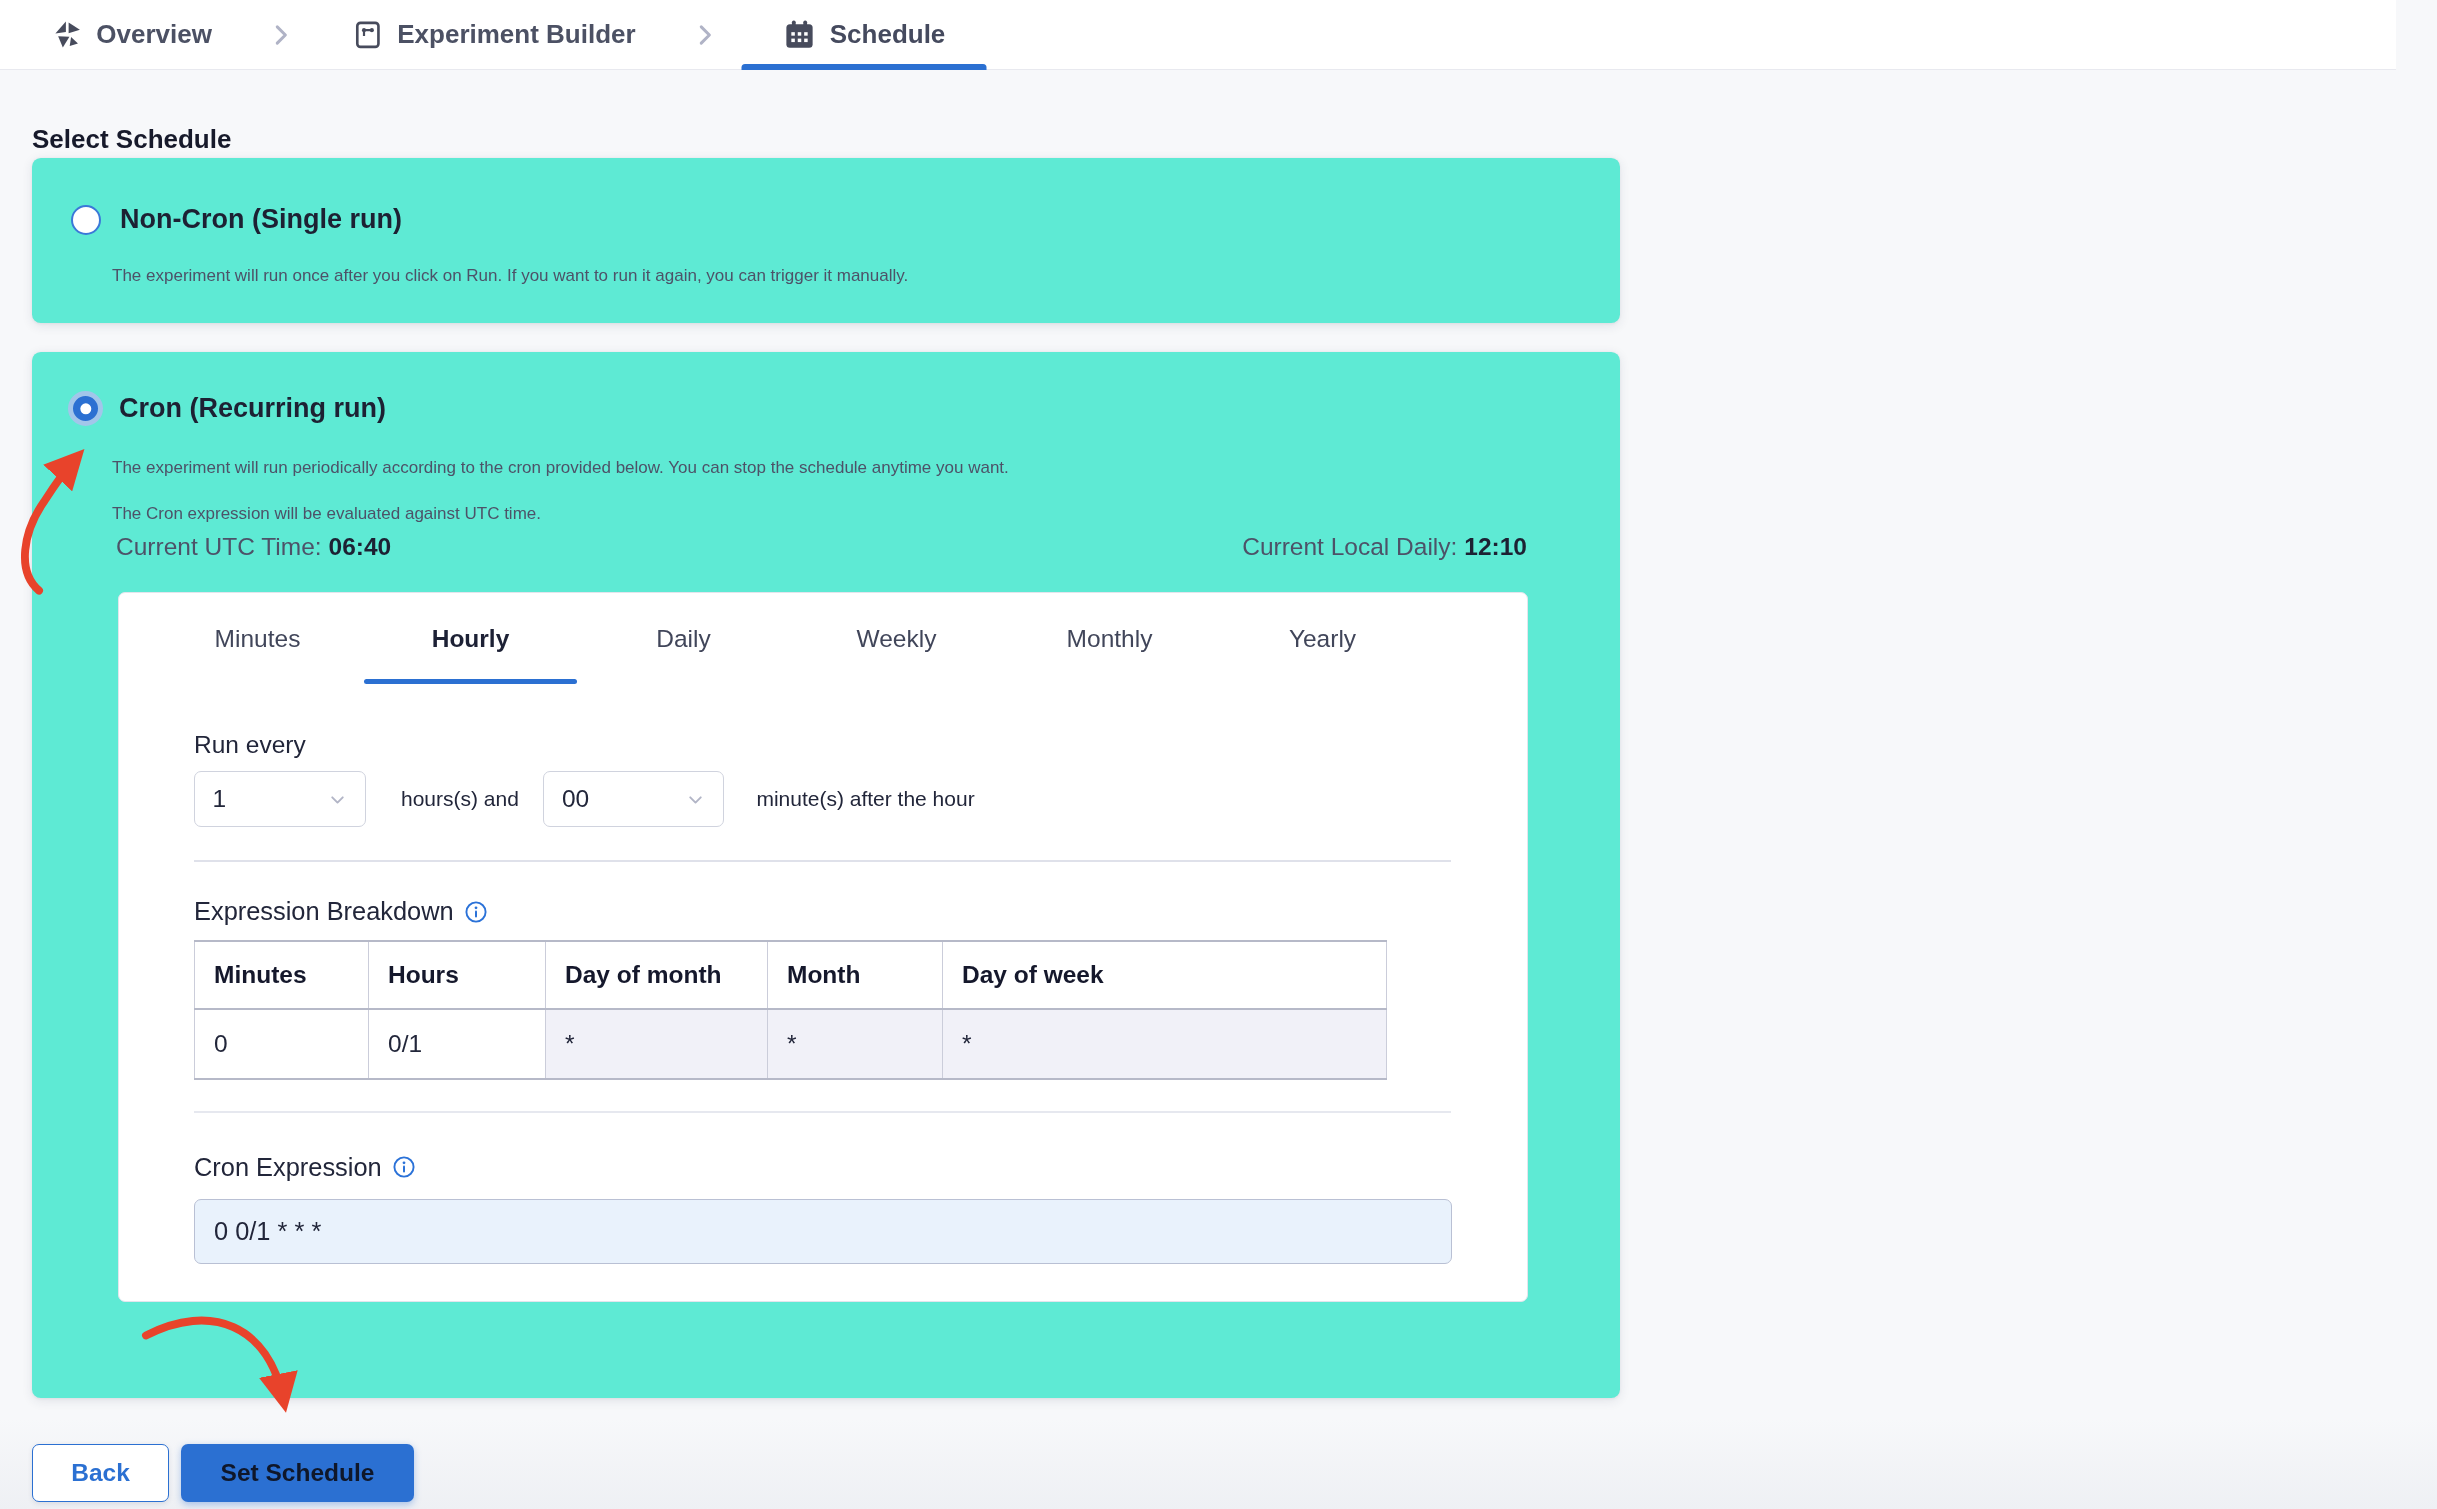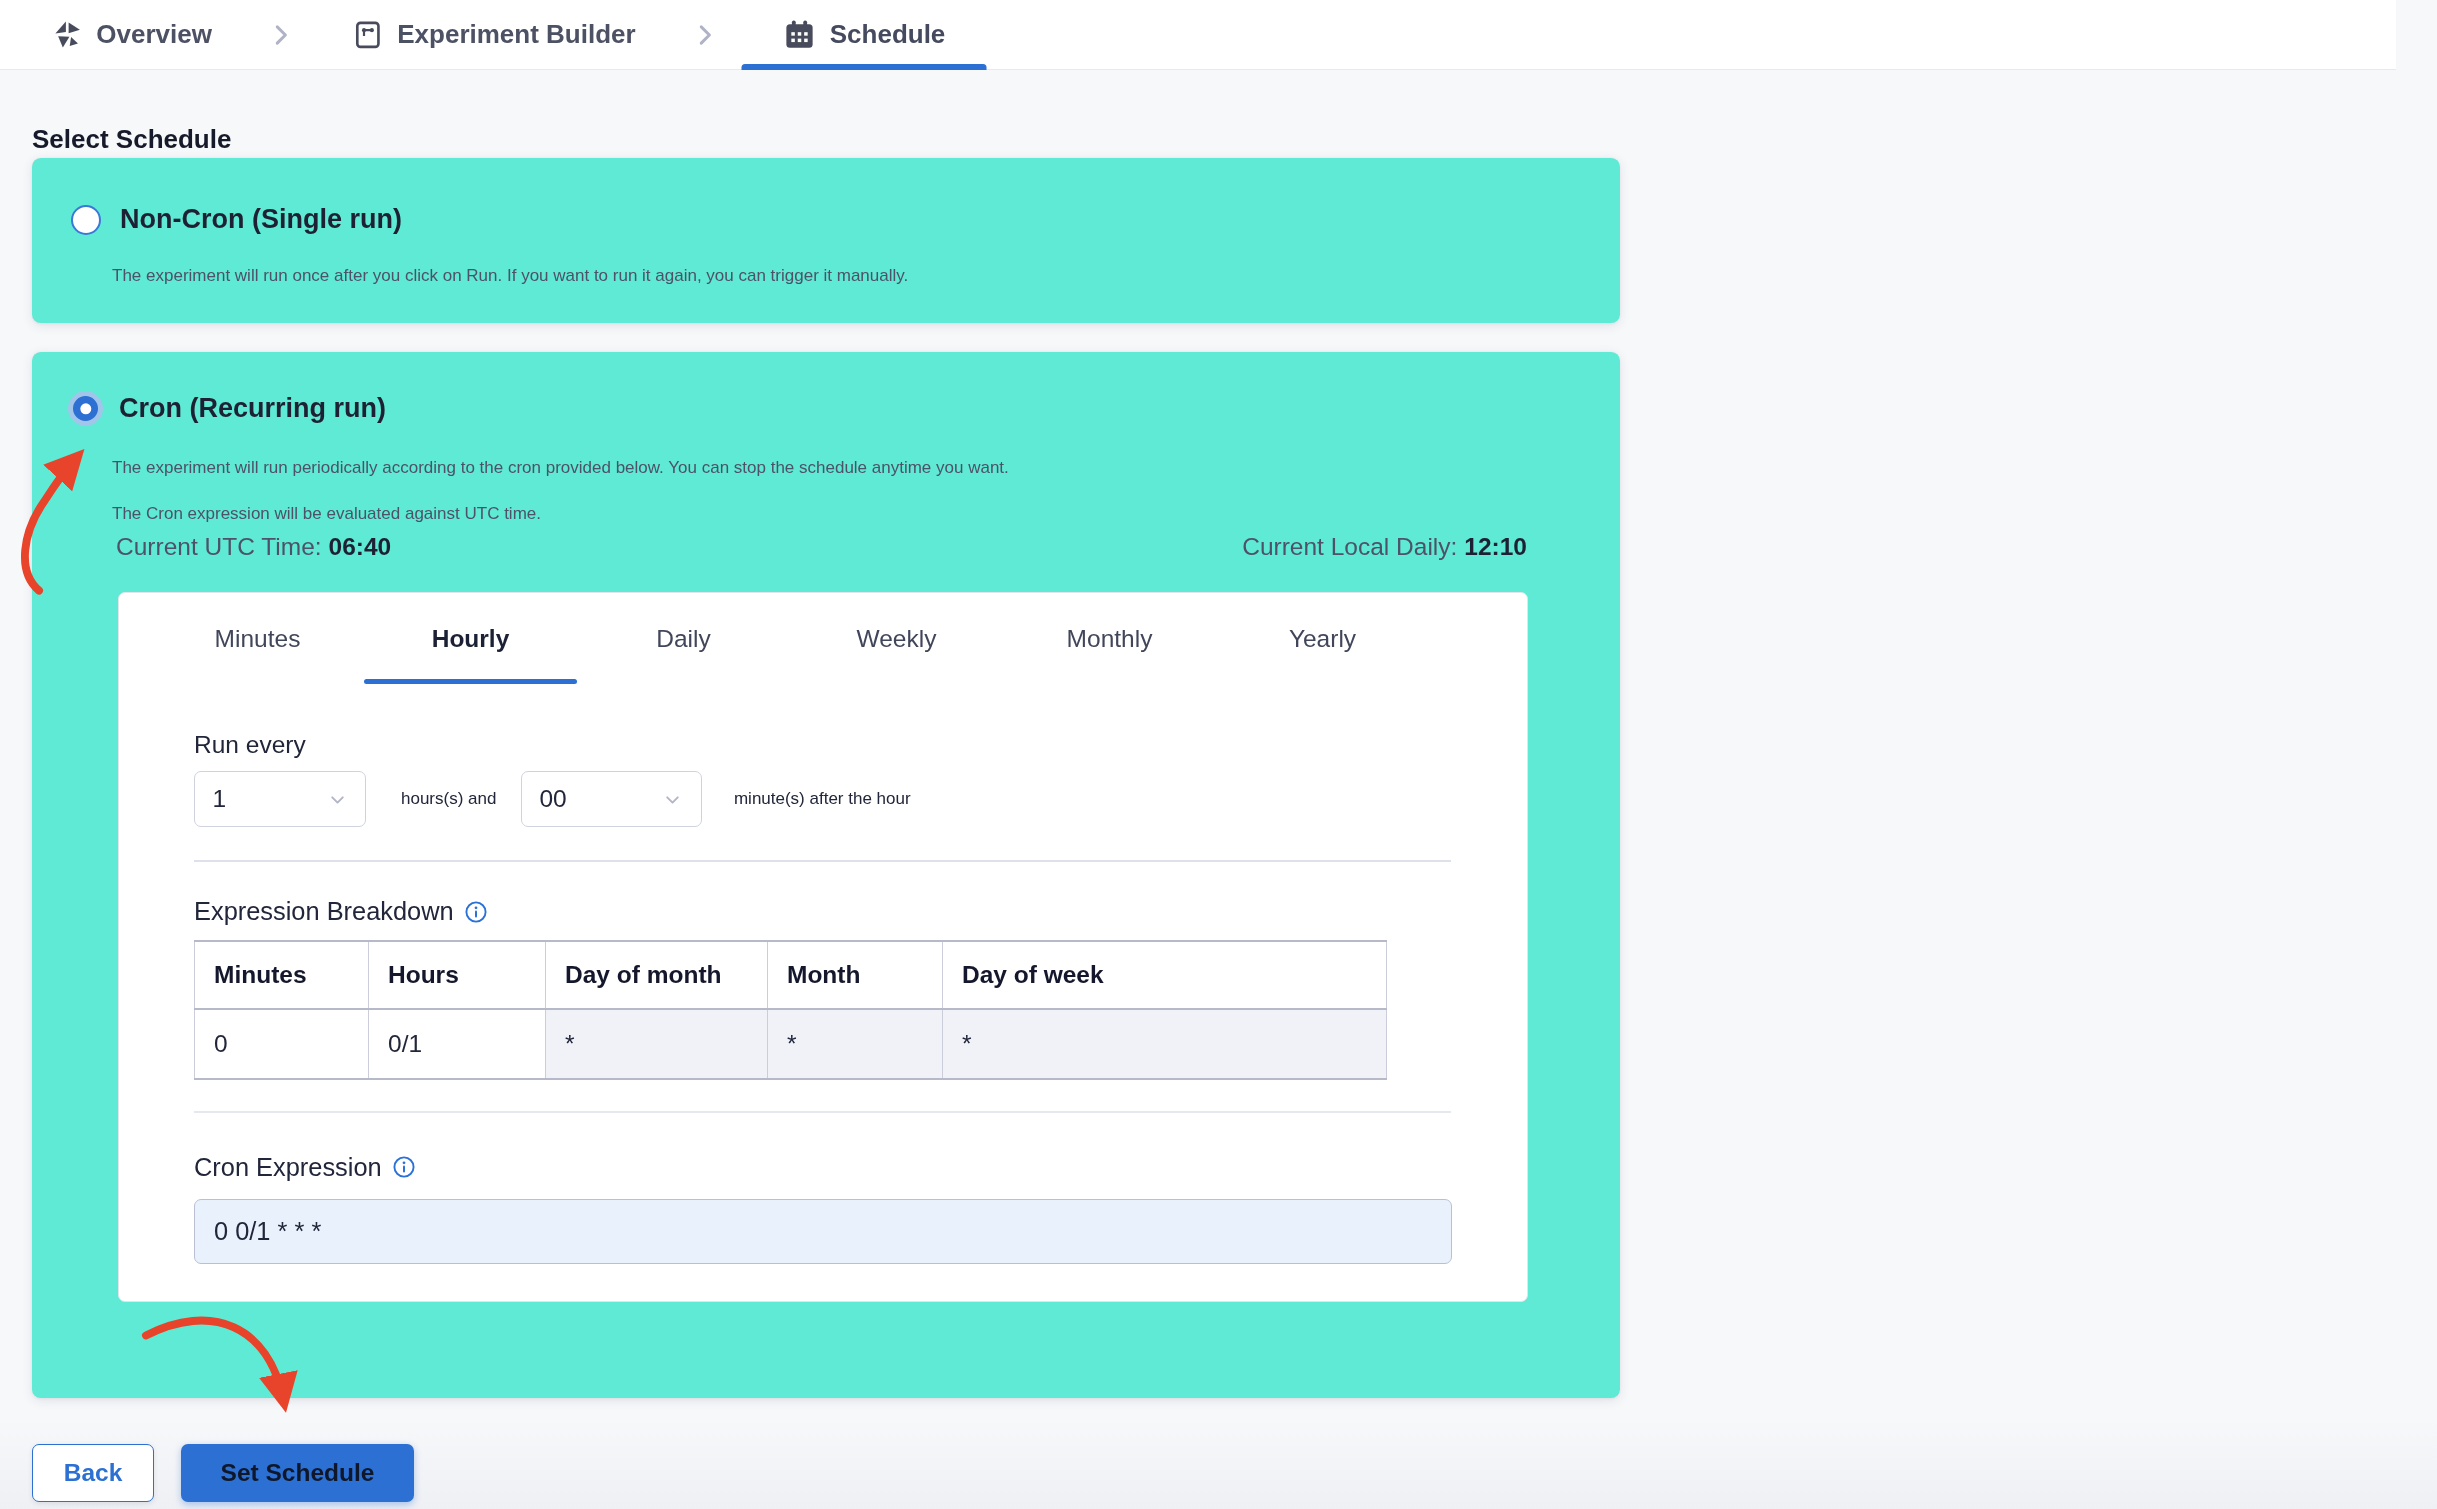--- a/index.html
+++ b/index.html
@@ -71,21 +71,21 @@
   .panel-body{padding:0 76px 0 75px;}
   .run-every{margin-top:47px;font-size:24.5px;color:#22263a;}
   .controls{margin-top:12.3px;display:flex;align-items:center;}
   .select{
     box-sizing:border-box;height:56px;border:1.8px solid #d0d3de;border-radius:7px;background:#fff;
     display:flex;align-items:center;justify-content:space-between;padding:0 17.5px;cursor:pointer;
   }
   .select .val{font-size:24.5px;color:#22263a;}
   .select-hours{width:172px;}
   .select-minutes{width:181px;margin-left:24.5px;}
-  .ctl-text{font-size:17px;color:#22263a;white-space:nowrap;}
+  .ctl-text{font-size:21px;color:#22263a;white-space:nowrap;}
   .ctl-text.t1{margin-left:35px;}
   .ctl-text.t2{margin-left:32px;}
   .divider{height:1.8px;background:#dfe1ea;width:100%;}
   .divider.d1{margin-top:33px;}
   .divider.d2{margin-top:31px;background:#e6e8ef;}
   .label-row{display:flex;align-items:center;gap:10.5px;font-size:25.4px;color:#22263a;}
   .label-row.breakdown{margin-top:35px;}
   .label-row.cronexp{margin-top:40px;}
   
   table.breakdown{margin-top:14px;border-collapse:collapse;width:1192px;table-layout:fixed;}
@@ -102,21 +102,21 @@
     margin-top:17.5px;box-sizing:border-box;width:1258px;height:65px;background:#e9f2fc;
     border:1.8px solid #b9c0d4;border-radius:7px;padding:0 19px;font-size:25.4px;color:#22263a;
     font-family:"Liberation Sans","DejaVu Sans",sans-serif;outline:none;
   }
   
   .btn{
     position:absolute;top:1444px;height:58px;border-radius:7px;font-size:24.5px;font-weight:600;
     display:flex;align-items:center;justify-content:center;cursor:pointer;box-sizing:border-box;
     font-family:"Liberation Sans","DejaVu Sans",sans-serif;
   }
-  .btn-back{left:32px;width:122px;background:#ffffff;border:1.8px solid #2b70d2;color:#2b70d2;
+  .btn-back{left:32px;width:137px;background:#ffffff;border:1.8px solid #2b70d2;color:#2b70d2;
     box-shadow:0 1.8px 5.3px rgba(40,45,80,0.10);}
   .btn-set{left:181px;width:233px;background:#2b70d2;border:none;color:#0f172a;
     box-shadow:0 2.6px 7px rgba(43,112,210,0.35);}
   
   .annotations{position:absolute;left:0;top:0;width:2438px;height:1509px;pointer-events:none;}
 </style>
 </head>
 <body>
 
 <header class="topbar">

